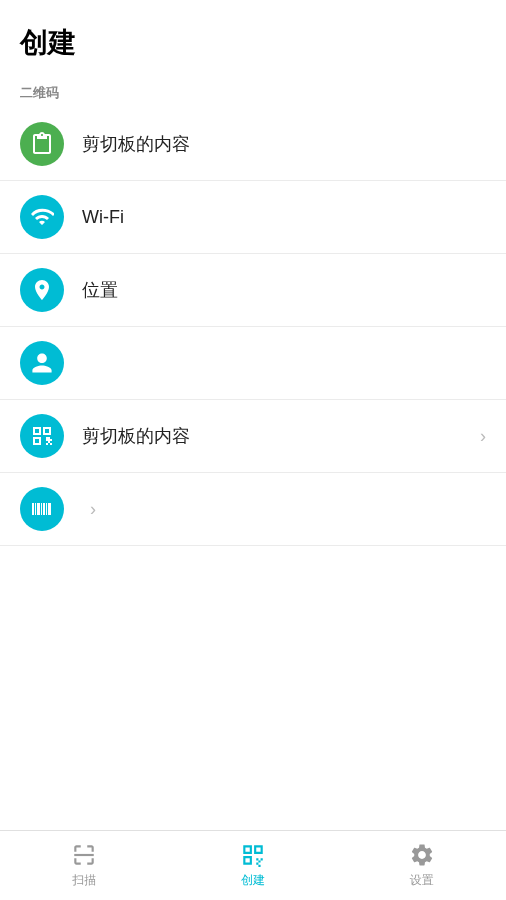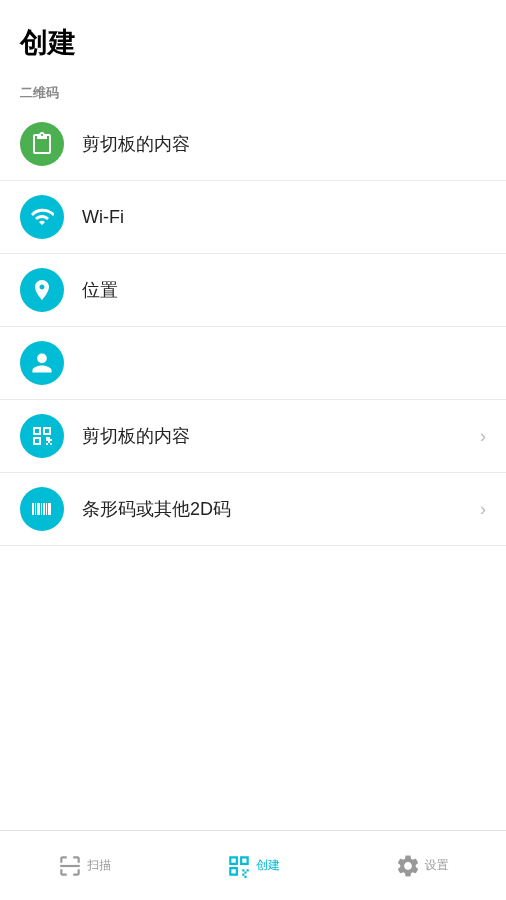--- a/index.html
+++ b/index.html
@@ -79,20 +79,21 @@
     .bottom-nav {
       display: flex;
       border-top: 1px solid #e0e0e0;
       background: #fff;
       height: 70px;
     }
 
     .nav-item {
       flex: 1;
       display: flex;
+      flex-direction: column;
       align-items: center;
       justify-content: center;
       cursor: pointer;
       color: #999;
       font-size: 12px;
       gap: 4px;
     }
 
     .nav-item.active {
       color: #00bcd4;
@@ -166,21 +167,20 @@
   </div>
 
   <div>
 
     <div class="list-item">
       <div class="icon-circle">
         <svg viewBox="0 0 24 24" fill="white">
             <path d="M2 6h2v12H2zm3 0h1v12H5zm2 0h3v12H7zm4 0h1v12h-1zm2 0h2v12h-2zm3 0h1v12h-1zm2 0h3v12h-3z"></path>
           </svg>
       </div>
-      <span class="item-label">条形码或其他2D码</span>
       <span class="chevron">›</span>
     </div>
   </div>
 
 </div>
 
 <div class="bottom-nav">
 
   <div class="nav-item">
     <svg viewBox="0 0 24 24" fill="#999">

